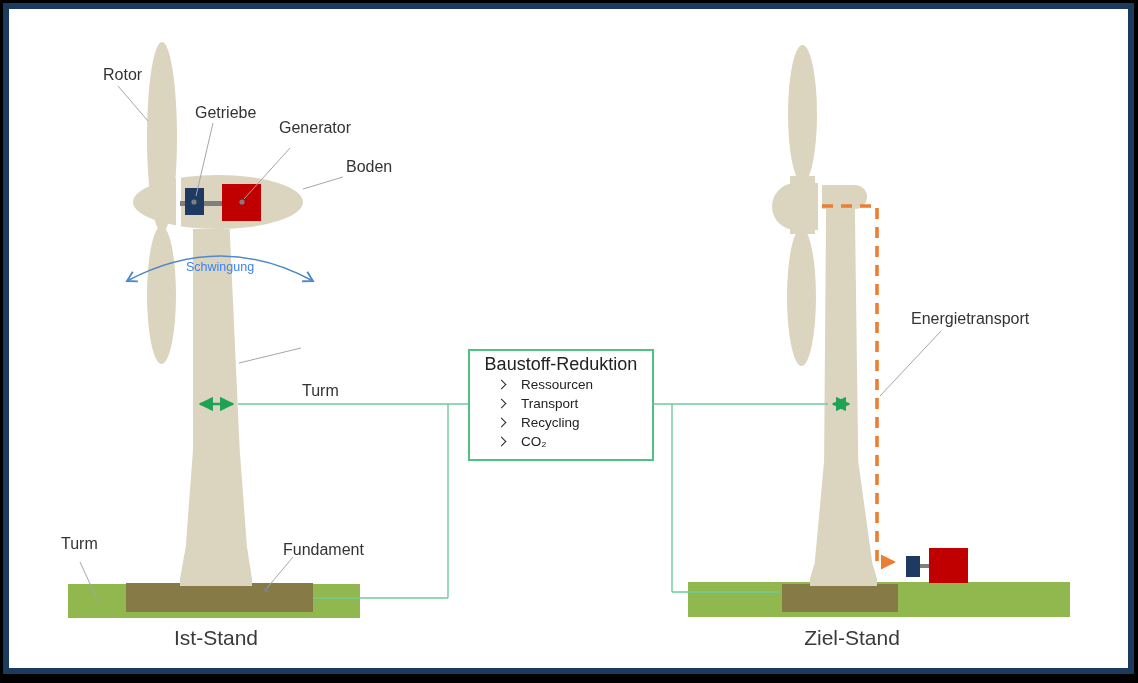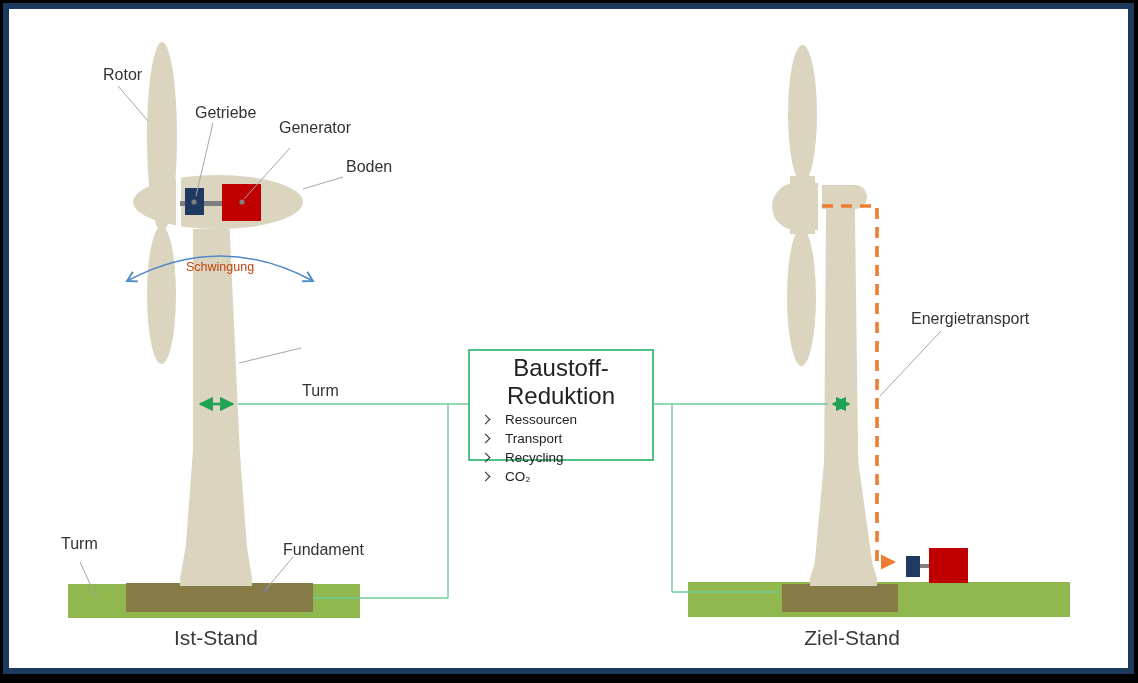--- a/index.html
+++ b/index.html
@@ -5,29 +5,29 @@
   html,body{margin:0;padding:0;background:#000;width:1138px;height:683px;overflow:hidden;
     font-family:"Liberation Sans",sans-serif;}
   .stage{position:relative;width:1138px;height:683px;}
   .frame{position:absolute;left:3px;top:3px;width:1131px;height:671px;box-sizing:border-box;
     border:6px solid #1c3a5e;background:#fff;}
   .abs{position:absolute;}
   .tan{background:#dbd5bf;}
   .ellipse{border-radius:50%;}
   .lbl{position:absolute;font-size:16px;color:#333;white-space:nowrap;line-height:13px;}
   .caption{position:absolute;font-size:21px;color:#3a3a3a;text-align:center;width:140px;}
-  .blue{color:#c2410c;font-size:12.5px;}
+  .blue{color:#3b82f6;font-size:12.5px;}
   #tower-left{left:180px;top:229px;width:72px;height:357px;
     clip-path:polygon(18% 0,69% 0,83% 62%,93% 89%,100% 98%,100% 100%,0 100%,0 98%,8% 89%,18% 62%);}
   #tower-right{left:810px;top:208px;width:67px;height:378px;
     clip-path:polygon(24% 0,67% 0,72% 67%,93% 94%,100% 98%,100% 100%,0 100%,0 98%,7% 94%,21% 67%);}
   .box{position:absolute;left:468px;top:349px;width:186px;height:112px;box-sizing:border-box;
     border:2px solid #4fc183;background:#fff;}
-  .box-title{font-size:24px;color:#222;text-align:center;margin-top:3px;}
-  .box-item{display:flex;align-items:center;font-size:13.5px;color:#222;height:19px;padding-left:12px;}
+  .box-title{font-size:18px;color:#222;text-align:center;margin-top:3px;}
+  .box-item{display:flex;align-items:center;font-size:13.5px;color:#222;height:19px;padding-left:28px;}
   .chev{display:inline-block;width:6px;height:6px;border-top:1.7px solid #262626;border-right:1.7px solid #262626;
     transform:rotate(45deg);margin-right:16px;flex:0 0 auto;}
   svg.overlay{position:absolute;left:0;top:0;pointer-events:none;}
 </style>
 </head>
 <body>
 
 <div class="stage">
   <div class="frame"></div>
 

